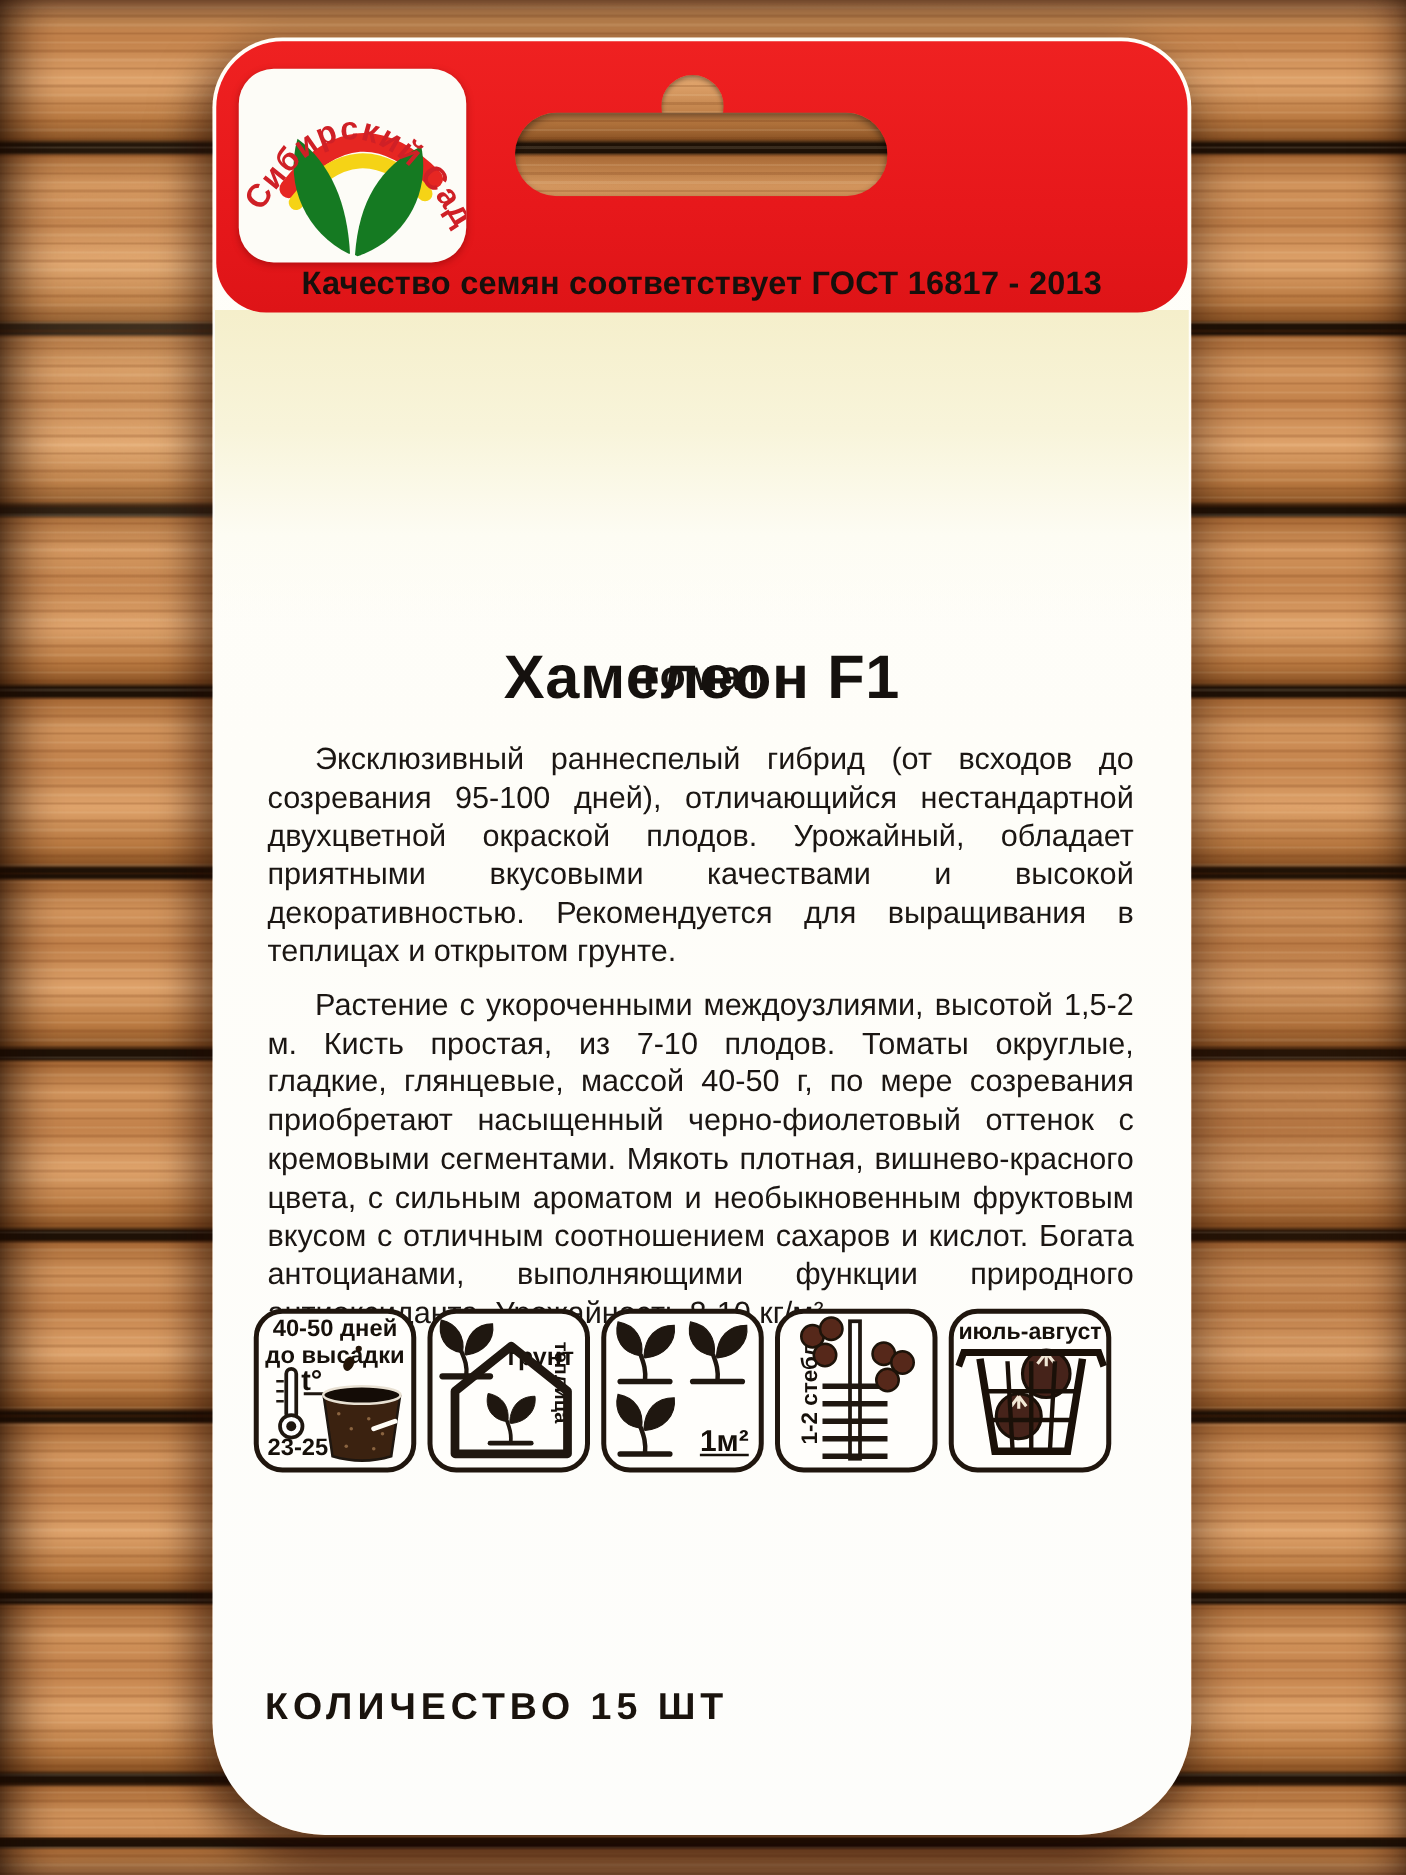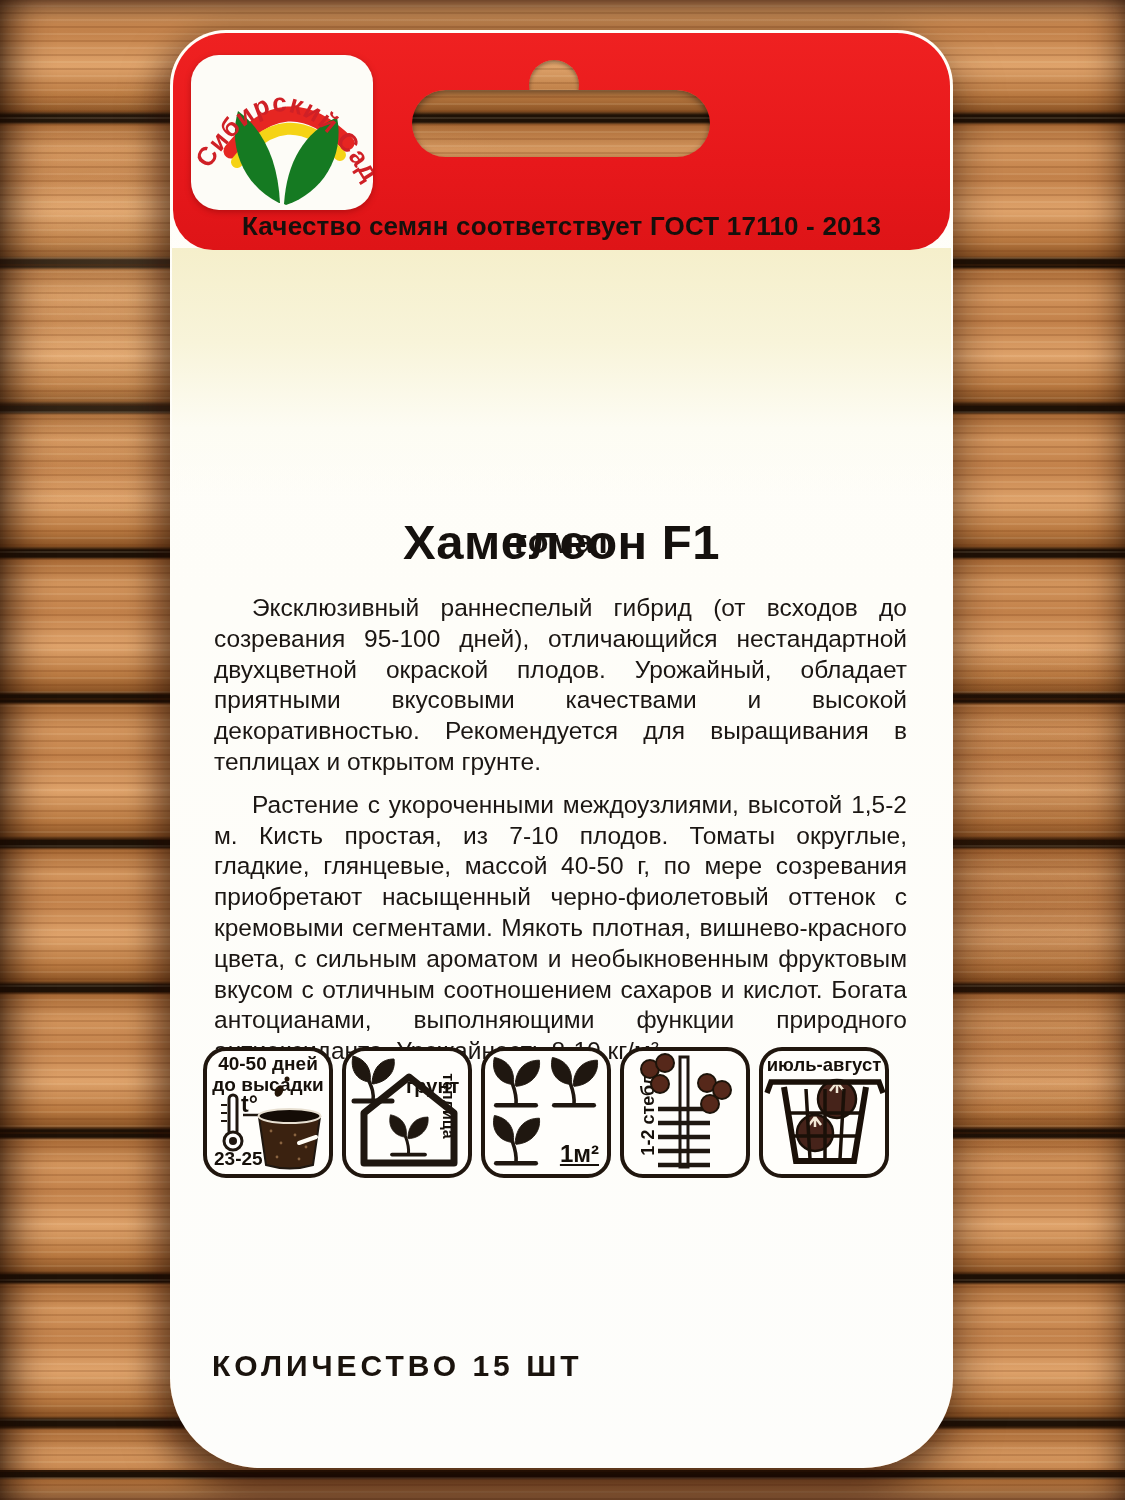--- a/index.html
+++ b/index.html
@@ -107,21 +107,21 @@
           </defs>
           <path d="M40,96 Q95,26 156,88" stroke="#e62622" stroke-width="15" fill="none" stroke-linecap="round"></path>
           <path d="M46,107 Q95,44 149,100" stroke="#f5d316" stroke-width="12" fill="none" stroke-linecap="round"></path>
           <path d="M88,148 C55,132 36,94 47,56 C74,76 87,108 89,148 Z" fill="#157a22"></path>
           <path d="M93,149 C96,106 113,78 146,62 C154,102 131,138 95,150 Z" fill="#157a22"></path>
           <text font-size="26" font-weight="bold" fill="#cf2026" letter-spacing="1">
             <textPath href="#brandarc" startOffset="4">Сибирский Сад</textPath>
           </text>
         </svg>
       </div>
-      <div class="quality">Качество семян соответствует  ГОСТ 17110 - 2013</div>
+      <div class="quality">Качество семян соответствует  ГОСТ 16817 - 2013</div>
     </div>
 
     <div class="slot-bump woodfill"></div>
     <div class="slot woodfill"></div>
 
     <div class="cat">томат</div>
     <div class="variety">Хамелеон F1</div>
 
     <div class="desc">
       <p>Эксклюзивный раннеспелый гибрид (от всходов до созревания 95-100 дней), отличающийся нестандартной двухцветной окраской плодов. Урожайный, обладает приятными вкусовыми качествами и высокой декоративностью. Рекомендуется для выращивания в теплицах и открытом грунте.</p>

